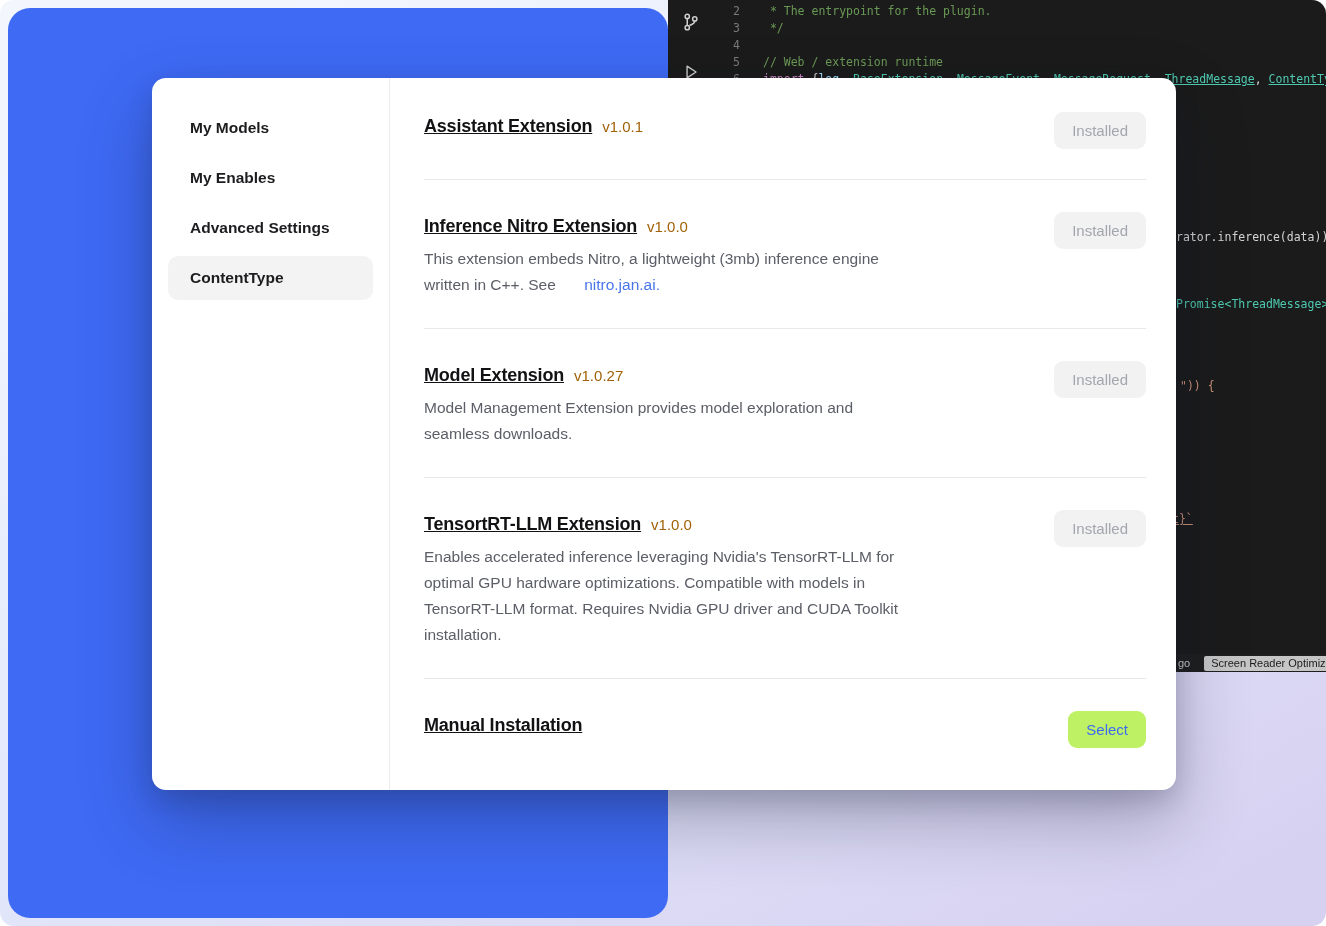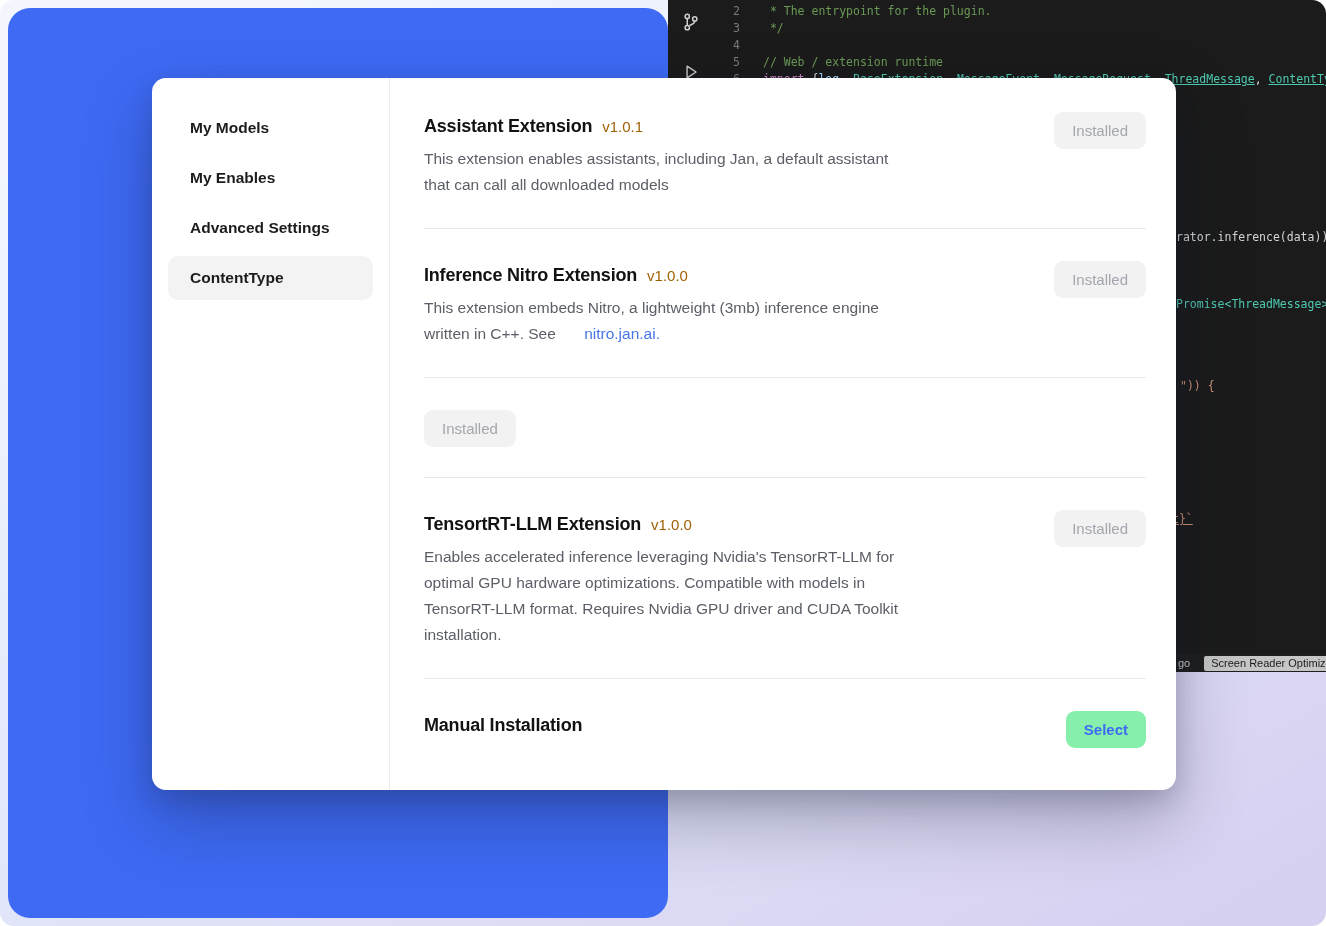--- a/index.html
+++ b/index.html
@@ -41,27 +41,27 @@
   .sidebar { width: 238px; flex: none; border-right: 1px solid #ececef; padding: 28px 16px 0; border-radius: 14px 0 0 14px; }
   .side-item { height: 44px; line-height: 44px; padding-left: 22px; font-size: 15.5px; font-weight: 600; color: #1c1c1f; border-radius: 10px; margin-bottom: 6px; cursor: pointer; }
   .side-item.active { background: #f3f3f4; }
 
   .content { flex: 1; padding: 20px 30px 0 34px; overflow: hidden; }
   .ext-row { display: flex; justify-content: space-between; align-items: flex-start; padding: 32px 0 30px; }
   .ext-row.first { padding-top: 14px; }
   .ext-divider { height: 1px; background: #e8e8ea; }
   .ext-info { max-width: 586px; }
   .ext-head { display: flex; align-items: baseline; gap: 10px; }
-  .ext-title { font-size: 18px; font-weight: 700; color: #121214; letter-spacing: -0.2px; line-height: 28px; }
+  .ext-title { font-size: 18px; font-weight: 700; color: #121214; letter-spacing: -0.2px; line-height: 28px; text-decoration: underline; }
   .ext-version { font-size: 15px; color: #a16207; }
   .ext-desc { margin-top: 6px; font-size: 15.5px; line-height: 26px; color: #5b5e66; white-space: pre-line; }
   .desc-link { color: #4875EA; cursor: pointer; margin-left: 24px; }
   .btn { border: none; border-radius: 9px; font-size: 15px; padding: 10px 18px; font-family: inherit; cursor: pointer; flex: none; }
   .btn-installed { background: #f2f2f3; color: #a3a6ad; font-weight: 500; }
-  .btn-select { background: #86efac; color: #3E6AF4; font-weight: 700; }
+  .btn-select { background: #bef264; color: #3E6AF4; font-weight: 400; }
 </style>
 </head>
 <body>
 
 <div class="stage">
 
   <div class="bg-gradient"></div>
   <div class="blue-panel"></div>
 
   <div class="editor">
@@ -109,39 +109,45 @@
           <div class="side-item active">ContentType</div>
         </div>
     </aside>
     <main class="content">
         <div class="ext-row first">
           <div class="ext-info">
             <div class="ext-head">
               <span class="ext-title">Assistant Extension</span>
               <span class="ext-version">v1.0.1</span>
             </div>
-            <div class="ext-desc">This extension enables assistants, including Jan, a default assistant
-that can call all downloaded models</div>
           </div>
           <button class="btn btn-installed">Installed</button>
         </div>
         <div class="ext-divider"></div>
         <div class="ext-row">
           <div class="ext-info">
             <div class="ext-head">
               <span class="ext-title">Inference Nitro Extension</span>
               <span class="ext-version">v1.0.0</span>
             </div>
             <div class="ext-desc">This extension embeds Nitro, a lightweight (3mb) inference engine
 written in C++. See <span class="desc-link">nitro.jan.ai.</span></div>
           </div>
           <button class="btn btn-installed">Installed</button>
         </div>
         <div class="ext-divider"></div>
         <div class="ext-row">
+          <div class="ext-info">
+            <div class="ext-head">
+              <span class="ext-title">Model Extension</span>
+              <span class="ext-version">v1.0.27</span>
+            </div>
+            <div class="ext-desc">Model Management Extension provides model exploration and
+seamless downloads.</div>
+          </div>
           <button class="btn btn-installed">Installed</button>
         </div>
         <div class="ext-divider"></div>
         <div class="ext-row">
           <div class="ext-info">
             <div class="ext-head">
               <span class="ext-title">TensortRT-LLM Extension</span>
               <span class="ext-version">v1.0.0</span>
             </div>
             <div class="ext-desc">Enables accelerated inference leveraging Nvidia's TensorRT-LLM for

